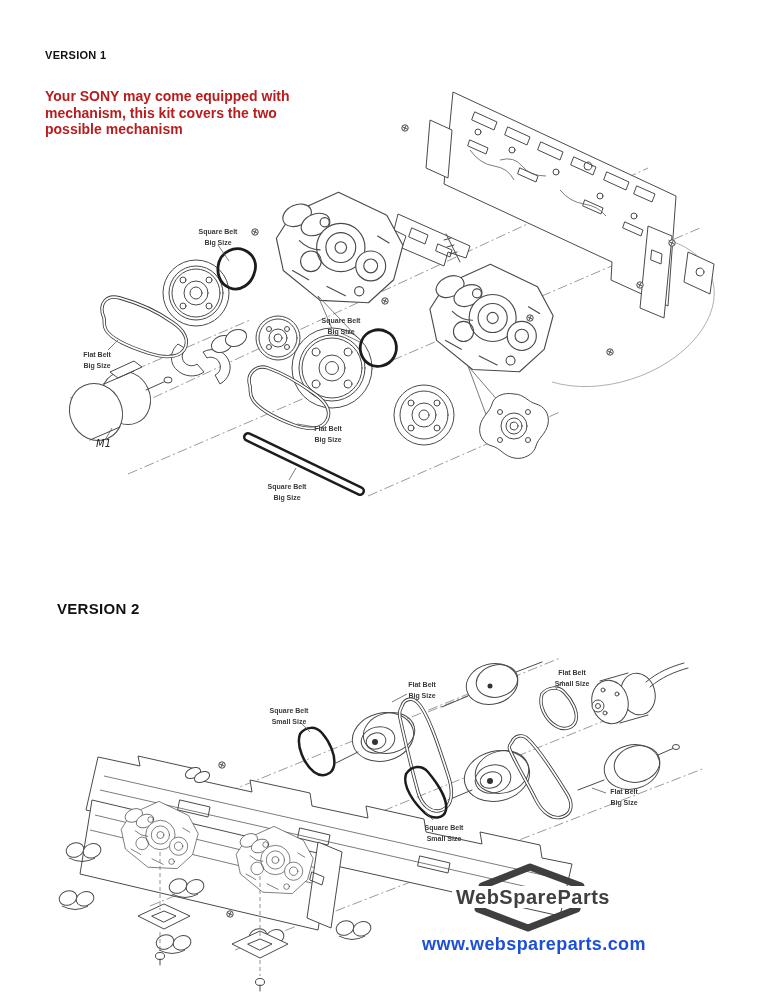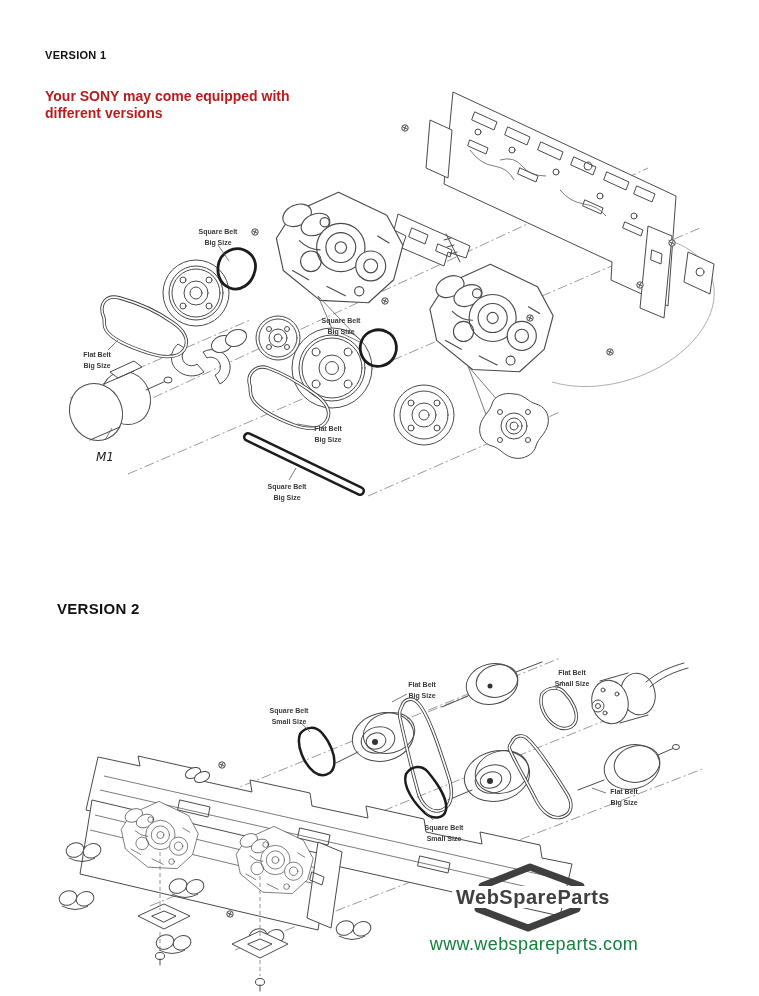--- a/index.html
+++ b/index.html
@@ -7,26 +7,26 @@
        font-family:"Liberation Sans", sans-serif;}
   .page{position:absolute;inset:0;}
   .art{position:absolute;left:0;}
   .hline{position:absolute;font-weight:bold;color:#111;white-space:nowrap;}
   .h1{font-size:11px;letter-spacing:.3px;}
   .h2{font-size:15px;letter-spacing:.3px;}
   .intro{position:absolute;left:45px;top:88px;}
   .intro div{font-size:14px;line-height:16.5px;font-weight:bold;color:#b91c1c;white-space:nowrap;}
   .plabel{position:absolute;transform:translateX(-50%);text-align:center;
           font-size:7px;line-height:11px;font-weight:600;color:#3a3a3a;white-space:nowrap;}
-  .m1{position:absolute;font-size:12px;font-style:italic;color:#222;
-      font-family:"DejaVu Sans", sans-serif;margin-top:12px;}
+  .m1{position:absolute;font-size:10px;font-style:italic;color:#222;
+      font-family:"DejaVu Sans", sans-serif;}
   .brand{position:absolute;left:533px;top:886px;transform:translateX(-50%);
          font-weight:bold;font-size:20px;color:#404040;letter-spacing:.5px;white-space:nowrap;}
   .site{position:absolute;left:534px;top:934px;transform:translateX(-50%);
-        font-weight:normal;font-size:18px;color:#15803d;letter-spacing:.4px;white-space:nowrap;}
+        font-weight:bold;font-size:18px;color:#1d4ed8;letter-spacing:.4px;white-space:nowrap;}
   
   .ln{stroke:#4a4a4a;stroke-width:1;fill:none;stroke-linejoin:round;stroke-linecap:round;}
   .lnw{stroke:#4a4a4a;stroke-width:1;fill:#fff;stroke-linejoin:round;}
   .thin{stroke:#5a5a5a;stroke-width:.8;fill:none;}
   .axis{stroke:#8f8f8f;stroke-width:.9;fill:none;stroke-dasharray:10 3 2 3;}
   .dash{stroke:#777;stroke-width:.8;fill:none;stroke-dasharray:4 3;}
   .sq{stroke:#1c1c1c;stroke-width:2.8;fill:none;stroke-linejoin:round;}
   .fbA{stroke:#3d3d3d;stroke-width:3.4;fill:none;}
   .fbB{stroke:#fff;stroke-width:1.7;fill:none;}
   .ghost{stroke:#9a9a9a;stroke-width:.8;fill:none;}
@@ -298,21 +298,22 @@
     <g>
       <path d="M530,867 L581,886 L577,909 L528,928 L478,909 L482,886 Z" fill="none" stroke="#3f3f3f" stroke-width="7" stroke-linejoin="round"></path>
       <rect x="452" y="886" width="160" height="22" fill="#ffffff"></rect>
     </g>
   </svg>
 
   <div class="hline h1" style="left:45px;top:49px">VERSION 1</div>
 
   <div class="intro">
     <div>Your SONY may come equipped with</div>
-    <div>different versions</div>
+    <div>mechanism, this kit covers the two</div>
+    <div>possible mechanism</div>
   </div>
 
   <div class="plabel" style="left:218px;top:226px">
     <span style="display:block">Square Belt</span>
     <span style="display:block">Big Size</span>
   </div>
   <div class="plabel" style="left:341px;top:315px">
     <span style="display:block">Square Belt</span>
     <span style="display:block">Big Size</span>
   </div>

